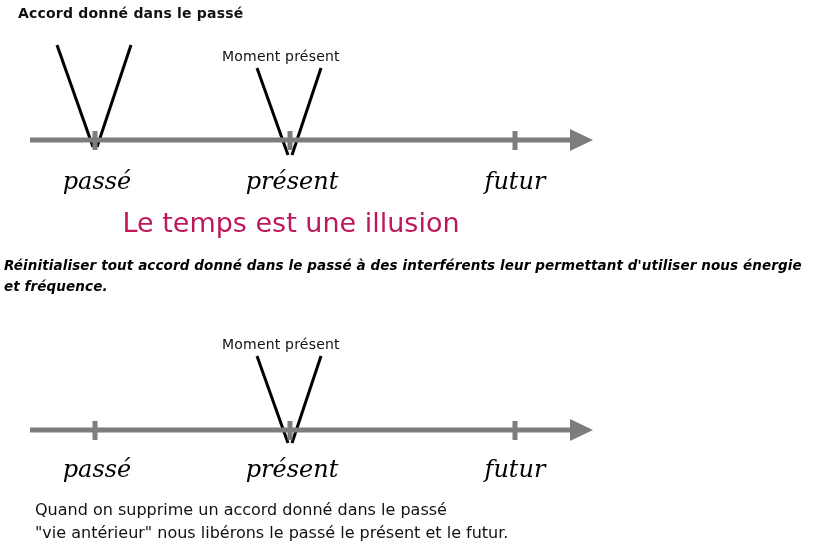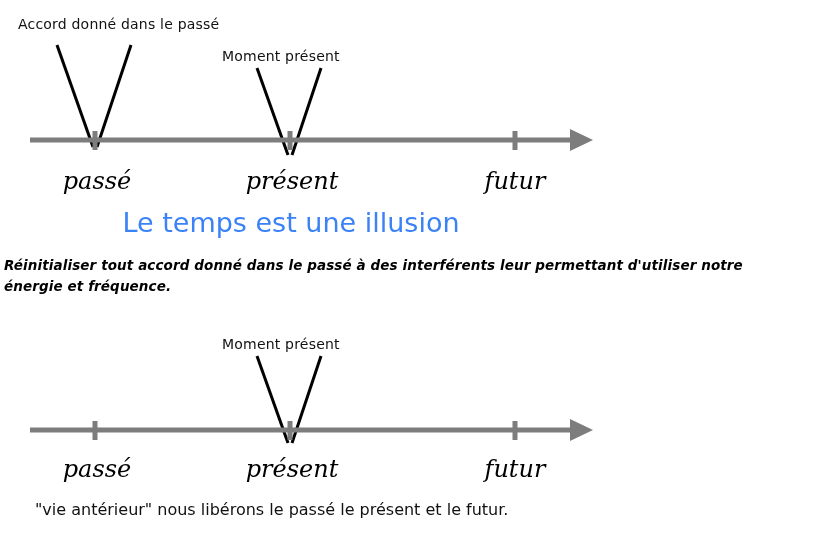--- a/index.html
+++ b/index.html
@@ -31,21 +31,21 @@
   }
   .tl-label {
     font-family: "DejaVu Serif", "Liberation Serif", serif;
     font-style: italic;
     font-size: 24px;
     color: #000000;
     text-align: center;
   }
   .title {
     font-size: 27px;
-    color: #3b82f6;
+    color: #be185d;
     text-align: center;
   }
   .caption-bold {
     font-size: 13.5px;
     font-weight: bold;
     font-style: italic;
     color: #000000;
     white-space: normal;
     line-height: 1.55;
     letter-spacing: 0.1px;
@@ -93,39 +93,40 @@
 
       <line x1="30" y1="430" x2="572" y2="430" stroke="#7d7d7d" stroke-width="5"></line>
       <polygon points="570,419 593,430 570,441" fill="#7d7d7d"></polygon>
 
       <line x1="95" y1="421" x2="95" y2="440" stroke="#7d7d7d" stroke-width="5"></line>
       <line x1="290" y1="421" x2="290" y2="440" stroke="#7d7d7d" stroke-width="5"></line>
       <line x1="515" y1="421" x2="515" y2="440" stroke="#7d7d7d" stroke-width="5"></line>
     </g>
   </svg>
 
-  <div class="txt annot" style="left:18px; top:16px;">Accord donné dans le passé</div>
+  <div class="txt annot" style="left:18px; top:5px;font-weight:bold;">Accord donné dans le passé</div>
 
   <div class="txt annot" style="left:222px; top:48px;">Moment présent</div>
 
   <div class="txt tl-label" style="left:47px; top:167px; width:100px;">passé</div>
 
   <div class="txt tl-label" style="left:240px; top:167px; width:104px;">présent</div>
 
   <div class="txt tl-label" style="left:465px; top:167px; width:100px;">futur</div>
 
   <div class="txt title" style="left:0px; top:207px; width:582px;">Le temps est une illusion</div>
 
-  <div class="txt caption-bold" style="left:4px; top:255px; width:800px;">Réinitialiser tout accord donné dans le passé à des interférents leur permettant d'utiliser notre énergie et fréquence.</div>
+  <div class="txt caption-bold" style="left:4px; top:255px; width:800px;">Réinitialiser tout accord donné dans le passé à des interférents leur permettant d'utiliser nous énergie et fréquence.</div>
 
   <div class="txt annot" style="left:222px; top:336px;">Moment présent</div>
 
   <div class="txt tl-label" style="left:47px; top:455px; width:100px;">passé</div>
 
   <div class="txt tl-label" style="left:240px; top:455px; width:104px;">présent</div>
 
   <div class="txt tl-label" style="left:465px; top:455px; width:100px;">futur</div>
 
   <div class="txt caption-plain" style="left:35px; top:498px; width:760px;">
+    <div>Quand on supprime un accord donné dans le passé</div>
     <div>"vie antérieur" nous libérons le passé le présent et le futur.</div>
   </div>
 
 </div>
 
 </body></html>

